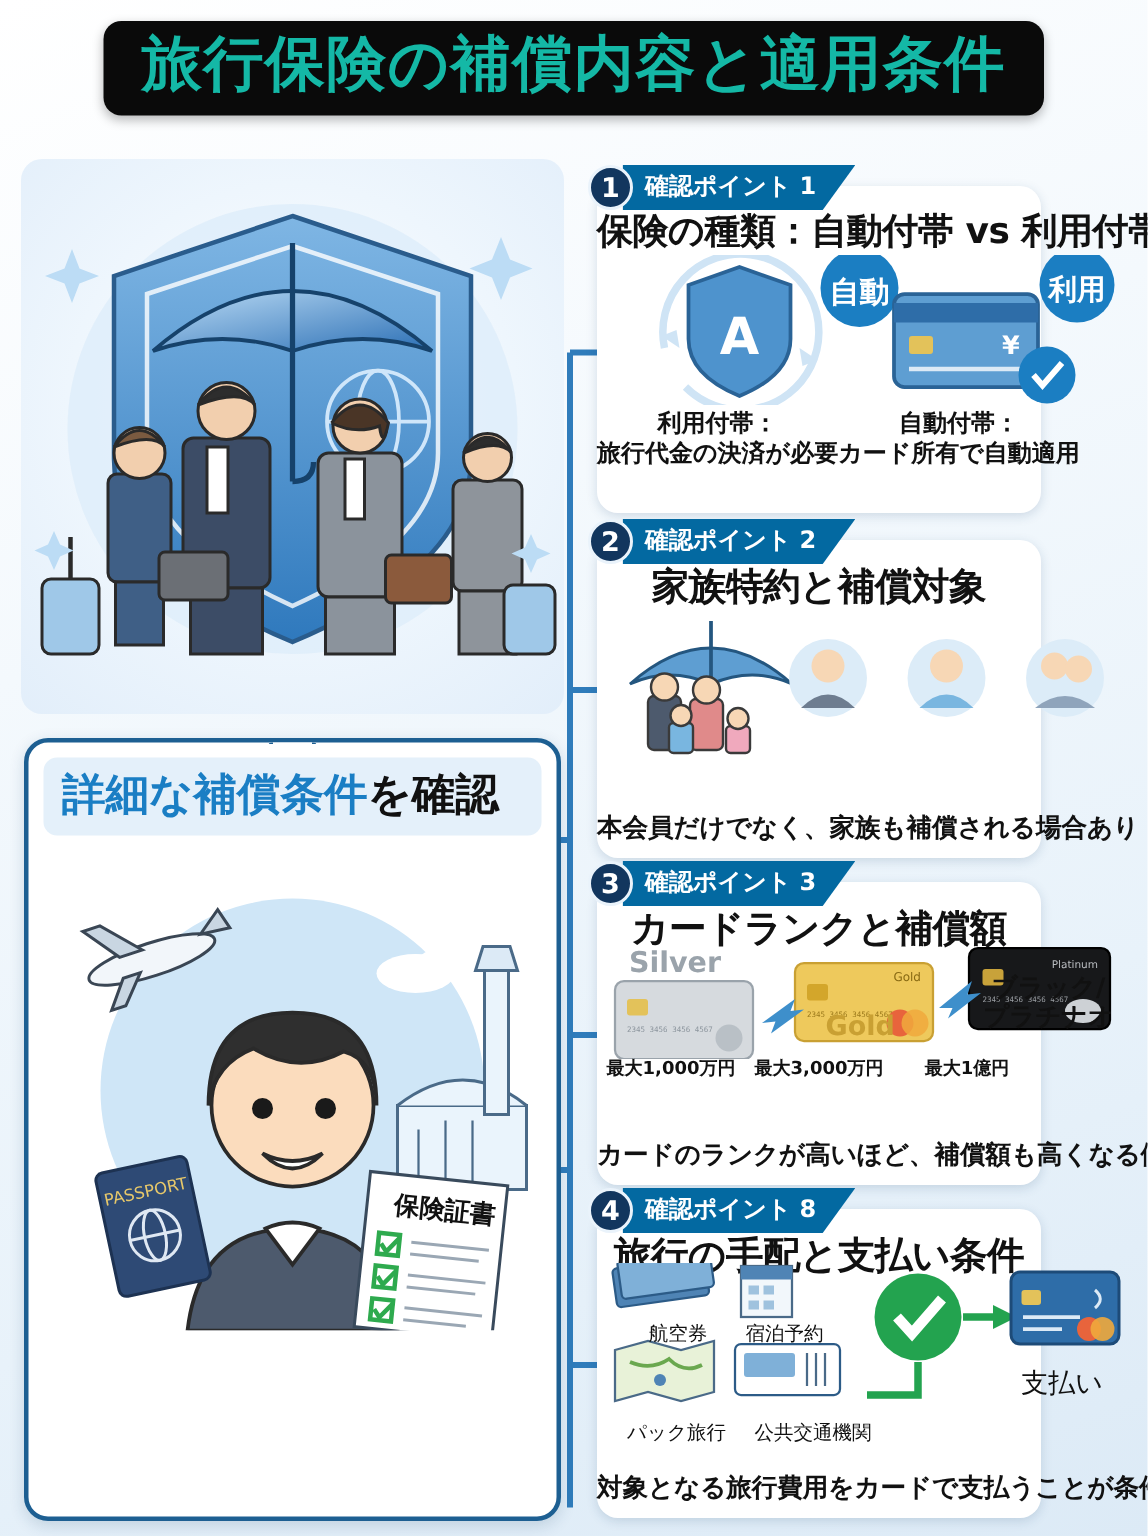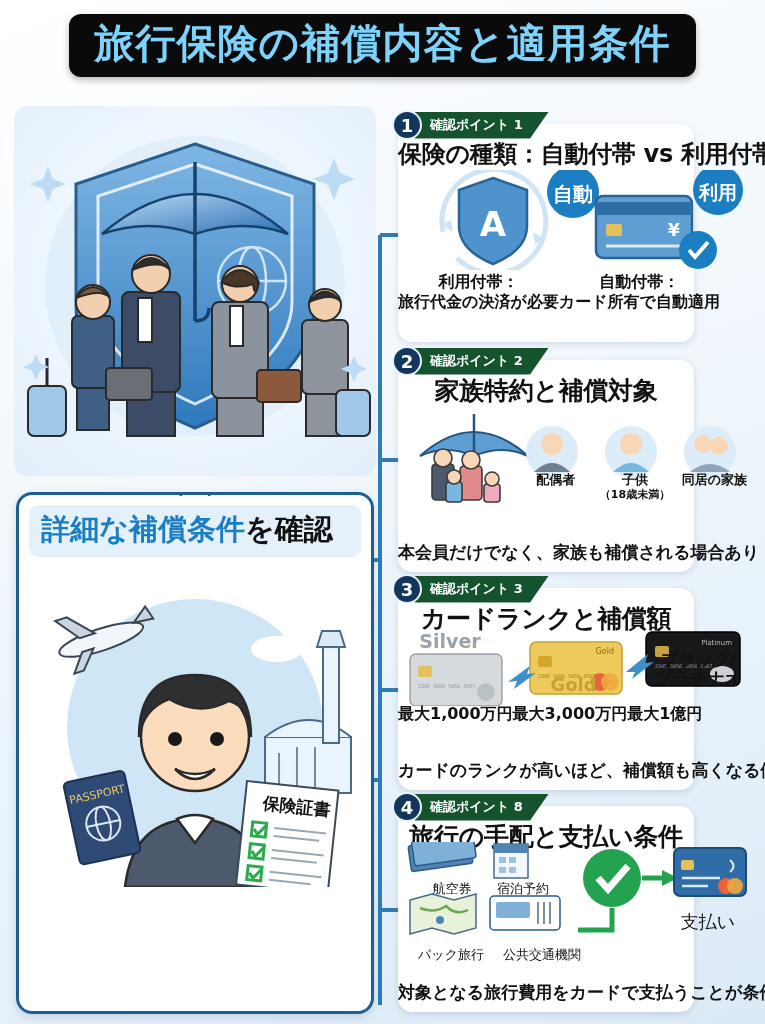--- a/index.html
+++ b/index.html
@@ -7,21 +7,21 @@
     width:765px;height:1024px;
     font-family:"DejaVu Sans","Liberation Sans",sans-serif;
     background:linear-gradient(160deg,#ffffff 0%,#f4f9fd 35%,#e8f2fa 70%,#dceaf6 100%);
     overflow:hidden;position:relative;
   }
   .page{position:relative;width:765px;height:1024px;}
 
   
   .title-wrap{position:absolute;left:0;top:14px;width:765px;display:flex;justify-content:center;}
   .title-bar{
-    background:#0a0a0a;color:#7dd3fc;border-radius:12px;
+    background:#0a0a0a;color:#14b8a6;border-radius:12px;
     padding:7px 26px 11px 26px;
     font-size:40px;font-weight:bold;letter-spacing:1px;
     line-height:1.12;white-space:nowrap;
     box-shadow:0 3px 7px rgba(0,0,0,.28);
   }
 
   
   .hero{
     position:absolute;left:14px;top:106px;width:362px;height:370px;
     border-radius:14px;overflow:hidden;
@@ -67,22 +67,22 @@
   .tag{
     position:absolute;left:392px;height:30px;display:flex;align-items:center;z-index:5;
   }
   .tag .num{
     width:30px;height:30px;border-radius:50%;
     background:#12365e;color:#fff;font-size:18px;font-weight:bold;
     display:flex;align-items:center;justify-content:center;
     border:2px solid #eaf3fb;box-sizing:border-box;z-index:2;
   }
   .tag .lbl{
-    margin-left:-7px;background:#14532d;color:#fff;
-    font-size:13px;font-weight:bold;
+    margin-left:-7px;background:#0369a1;color:#fff;
+    font-size:16px;font-weight:bold;
     padding:4px 26px 5px 15px;
     clip-path:polygon(0 0,100% 0,86% 100%,0 100%);
     white-space:nowrap;
   }
   .t1{top:110px;} .t2{top:346px;} .t3{top:574px;} .t4{top:792px;}
 
   .ptitle{
     text-align:center;font-size:25px;font-weight:bold;color:#111;
     padding-top:14px;white-space:nowrap;letter-spacing:-.3px;
   }
@@ -97,21 +97,21 @@
   .p1-cap{position:absolute;top:148px;left:0;width:100%;display:flex;}
   .p1-cap>div{flex:1;text-align:center;font-size:16px;font-weight:bold;line-height:1.25;color:#111;white-space:nowrap;}
 
   
   .fam-lbls{position:absolute;top:112px;left:118px;width:238px;display:flex;}
   .fam-lbls>div{flex:1;text-align:center;font-size:13px;font-weight:bold;color:#111;line-height:1.2;}
   .fam-sub{font-size:11px;font-weight:bold;}
 
   
   .rank-lbls{position:absolute;top:116px;left:0;width:100%;display:flex;}
-  .rank-lbls>div{flex:1;text-align:center;font-size:16px;font-weight:bold;color:#111;white-space:nowrap;}
+  .rank-lbls>div{flex:1;text-align:center;font-size:12px;font-weight:bold;color:#111;white-space:nowrap;}
 
   
   .p4-lbl{position:absolute;font-size:13px;font-weight:normal;color:#111;text-align:center;white-space:nowrap;}
 
   .connector{position:absolute;left:352px;top:100px;width:60px;height:920px;}
 </style>
 </head>
 <body>
 
 <div class="page">
@@ -347,34 +347,20 @@
         <path d="M136 72 q18 -18 36 0z" fill="#6e7d90"></path>
         <circle cx="233" cy="52" r="26" fill="#dcecf8"></circle>
         <circle cx="233" cy="44" r="11" fill="#f7d7b5"></circle>
         <path d="M215 72 q18 -18 36 0z" fill="#79b6e0"></path>
         <circle cx="312" cy="52" r="26" fill="#dcecf8"></circle>
         <circle cx="305" cy="44" r="9" fill="#f7d7b5"></circle>
         <circle cx="321" cy="46" r="9" fill="#f7d7b5"></circle>
         <path d="M292 72 q20 -16 40 0z" fill="#8fa4bb"></path>
       </g>
     </svg>
-    <div class="fam-lbls">
-      <div>
-        <div>配偶者</div>
-        <div class="fam-sub"></div>
-      </div>
-      <div>
-        <div>子供</div>
-        <div class="fam-sub">（18歳未満）</div>
-      </div>
-      <div>
-        <div>同居の家族</div>
-        <div class="fam-sub"></div>
-      </div>
-    </div>
     <div class="pcap">本会員だけでなく、家族も補償される場合あり</div>
   </div>
 
   <div class="tag t3">
     <div class="num">3</div>
     <div class="lbl">確認ポイント 3</div>
   </div>
   <div class="panel p3">
     <div class="ptitle">カードランクと補償額</div>
     <svg width="358" height="76" viewBox="0 0 358 76" style="position:absolute;top:42px;left:0;">

